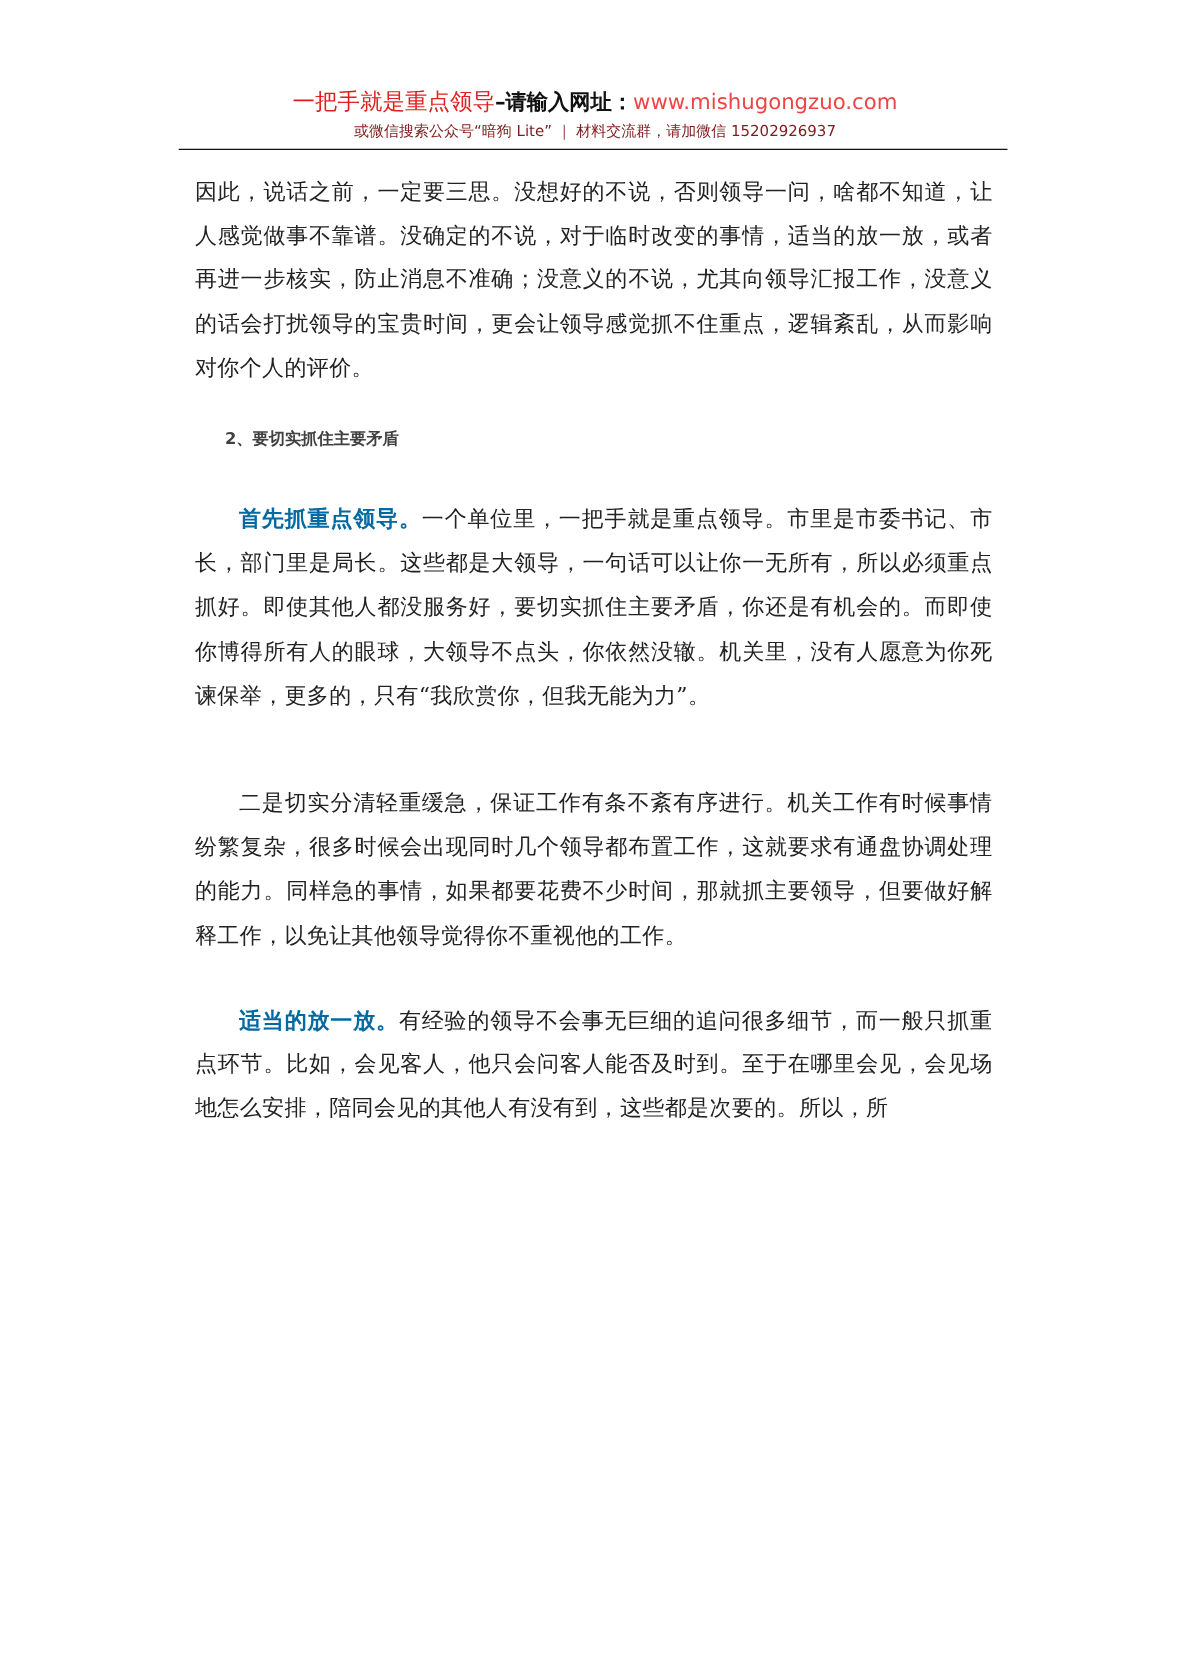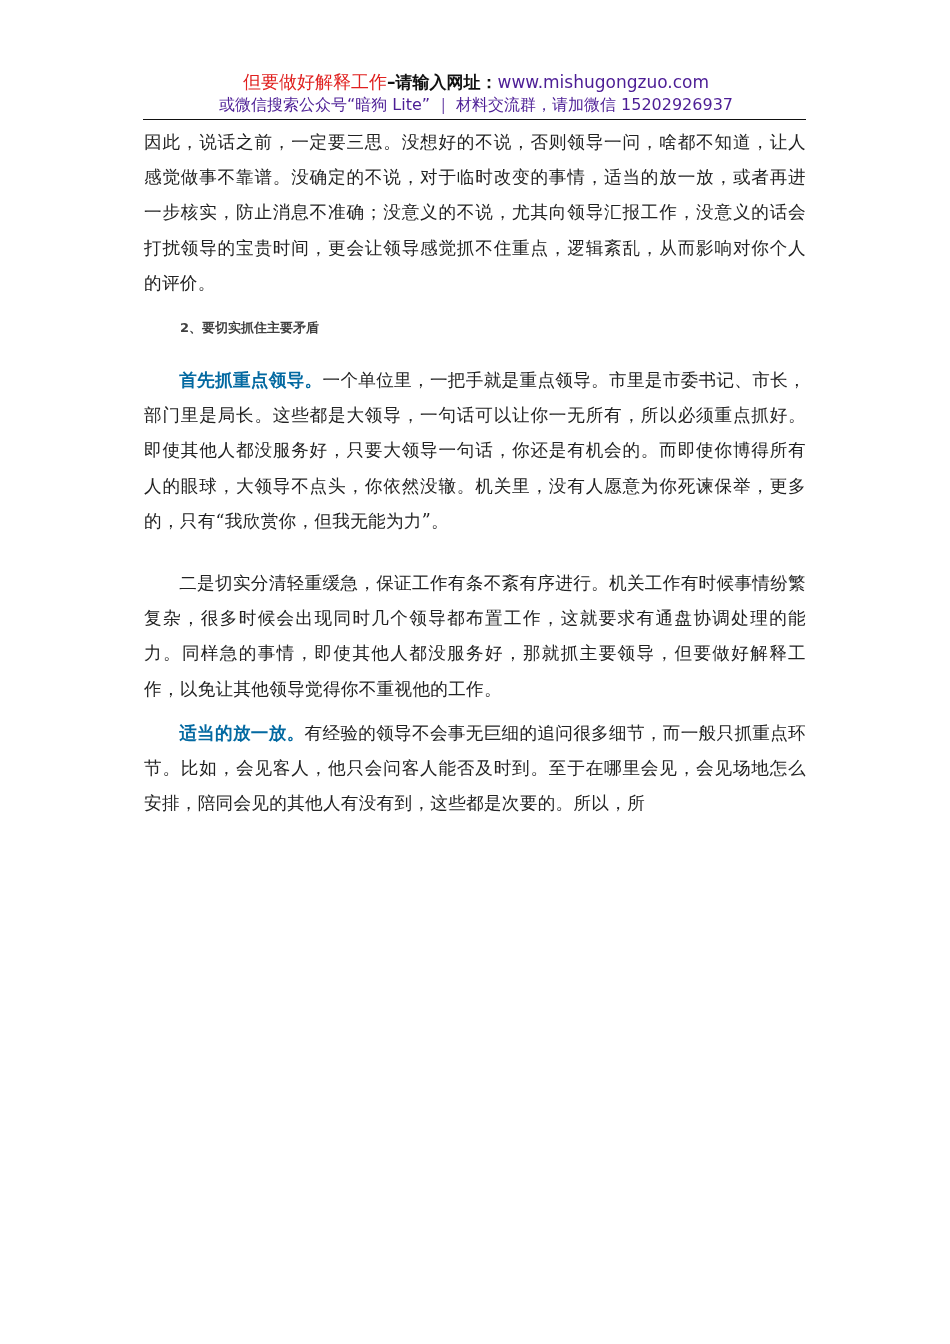--- a/index.html
+++ b/index.html
@@ -3,48 +3,48 @@
 <meta charset="utf-8">
 <style>
   html, body { margin: 0; padding: 0; background: #ffffff; }
   body { width: 950px; height: 1344px; position: relative; overflow: hidden;
          font-family: "DejaVu Serif", "Liberation Serif", serif; color: #222; }
   .header { position: absolute; left: 145px; top: 70px; width: 662px; text-align: center;
             font-family: "DejaVu Sans", "Liberation Sans", sans-serif; }
   .hdr-line1 { font-size: 17px; line-height: 24px; white-space: nowrap; }
   .hdr-red { color: #e0201f; font-size: 18px; }
   .hdr-black { color: #111; font-weight: bold; }
-  .hdr-blue { color: #4c1d95; }
-  .hdr-line2 { font-size: 16px; line-height: 22px; color: #4c1d95; white-space: nowrap; }
+  .hdr-blue { color: #ef4444; }
+  .hdr-line2 { font-size: 12px; line-height: 22px; color: #7f1d1d; white-space: nowrap; }
   .rule { position: absolute; left: 143px; top: 119px; width: 663px; height: 0; border-top: 1.5px solid #111; }
   .content { position: absolute; left: 144px; top: 125px; width: 662px; }
-  p { margin: 0; font-size: 17.6px; line-height: 35.2px; text-align: justify; letter-spacing: 0.3px; }
+  p { margin: 12px; font-size: 17.6px; line-height: 35.2px; text-align: justify; letter-spacing: 0.3px; }
   p.indent { text-indent: 2em; }
   .gap { height: 9px; }
   h2 { margin: 0; font-size: 13px; line-height: 35px; color: #404040; font-weight: bold;
        font-family: "DejaVu Sans", "Liberation Sans", sans-serif; padding-left: 36px; }
   strong { font-family: "DejaVu Sans", "Liberation Sans", sans-serif; font-weight: bold; color: #0369a1; }
 </style>
 </head>
 <body>
 
 <div class="header">
   <div class="hdr-line1">
-    <span class="hdr-red">但要做好解释工作</span><span class="hdr-black">–请输入网址：</span><span class="hdr-blue">www.mishugongzuo.com</span>
+    <span class="hdr-red">一把手就是重点领导</span><span class="hdr-black">–请输入网址：</span><span class="hdr-blue">www.mishugongzuo.com</span>
   </div>
   <div class="hdr-line2">或微信搜索公众号“暗狗 Lite” ｜ 材料交流群，请加微信 15202926937</div>
 </div>
 <div class="rule"></div>
 
 <div class="content">
   <p>因此，说话之前，一定要三思。没想好的不说，否则领导一问，啥都不知道，让人感觉做事不靠谱。没确定的不说，对于临时改变的事情，适当的放一放，或者再进一步核实，防止消息不准确；没意义的不说，尤其向领导汇报工作，没意义的话会打扰领导的宝贵时间，更会让领导感觉抓不住重点，逻辑紊乱，从而影响对你个人的评价。</p>
   <div class="gap"></div>
   <h2>2、要切实抓住主要矛盾</h2>
   <div class="gap"></div>
   <div class="gap"></div>
-  <p class="indent"><strong>首先抓重点领导。</strong><span>一个单位里，一把手就是重点领导。市里是市委书记、市长，部门里是局长。这些都是大领导，一句话可以让你一无所有，所以必须重点抓好。即使其他人都没服务好，只要大领导一句话，你还是有机会的。而即使你博得所有人的眼球，大领导不点头，你依然没辙。机关里，没有人愿意为你死谏保举，更多的，只有“我欣赏你，但我无能为力”。</span></p>
+  <p class="indent"><strong>首先抓重点领导。</strong><span>一个单位里，一把手就是重点领导。市里是市委书记、市长，部门里是局长。这些都是大领导，一句话可以让你一无所有，所以必须重点抓好。即使其他人都没服务好，要切实抓住主要矛盾，你还是有机会的。而即使你博得所有人的眼球，大领导不点头，你依然没辙。机关里，没有人愿意为你死谏保举，更多的，只有“我欣赏你，但我无能为力”。</span></p>
   <div class="gap"></div>
   <div class="gap"></div>
   <div class="gap"></div>
-  <p class="indent">二是切实分清轻重缓急，保证工作有条不紊有序进行。机关工作有时候事情纷繁复杂，很多时候会出现同时几个领导都布置工作，这就要求有通盘协调处理的能力。同样急的事情，即使其他人都没服务好，那就抓主要领导，但要做好解释工作，以免让其他领导觉得你不重视他的工作。</p>
+  <p class="indent">二是切实分清轻重缓急，保证工作有条不紊有序进行。机关工作有时候事情纷繁复杂，很多时候会出现同时几个领导都布置工作，这就要求有通盘协调处理的能力。同样急的事情，如果都要花费不少时间，那就抓主要领导，但要做好解释工作，以免让其他领导觉得你不重视他的工作。</p>
   <div class="gap"></div>
   <p class="indent"><strong>适当的放一放。</strong><span>有经验的领导不会事无巨细的追问很多细节，而一般只抓重点环节。比如，会见客人，他只会问客人能否及时到。至于在哪里会见，会见场地怎么安排，陪同会见的其他人有没有到，这些都是次要的。所以，所</span></p>
 </div>
 
 </body></html>

